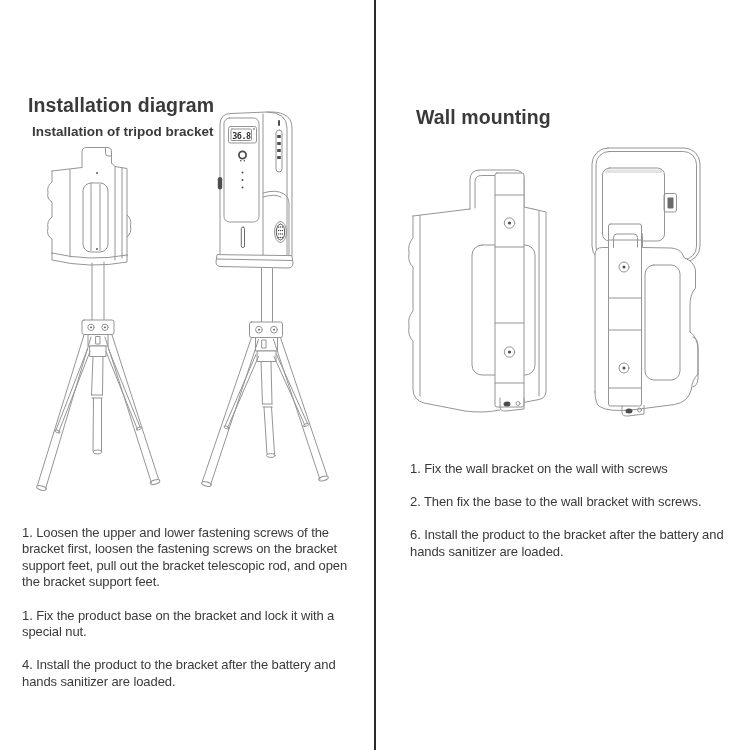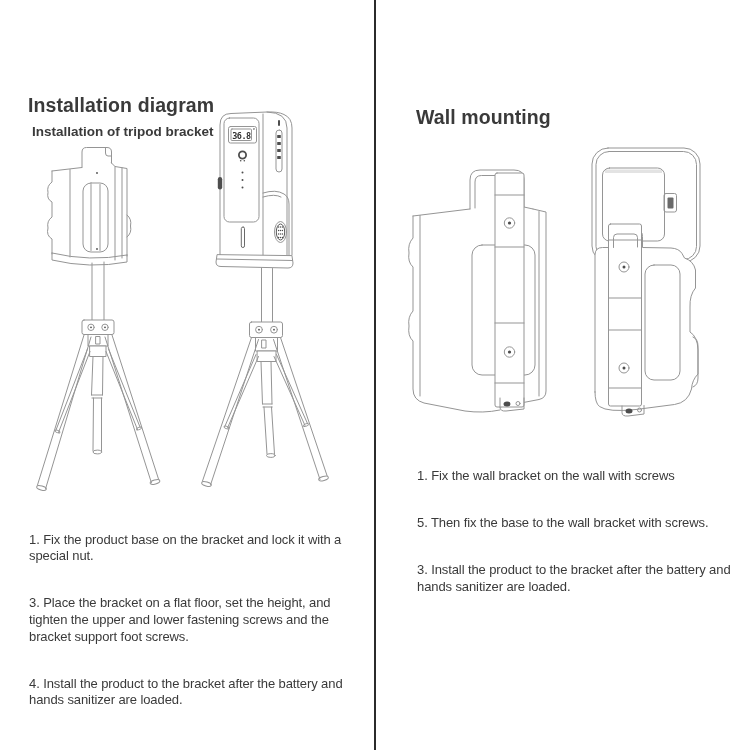--- a/index.html
+++ b/index.html
@@ -10,21 +10,21 @@
   body{
     width:750px;height:750px;position:relative;overflow:hidden;
     background:var(--background);
     font-family:"Liberation Sans","DejaVu Sans",sans-serif;
     color:var(--text);
   }
   .abs{position:absolute}
   .section-title{font-size:19.5px;font-weight:700;margin:8px;letter-spacing:.1px}
   .subtitle{font-size:13.5px;font-weight:600;margin:0}
   .instructions{font-size:13px;line-height:16.6px;letter-spacing:-.1px;white-space:pre-line}
-  .instructions p{margin:7px}
+  .instructions p{margin:0}
   .divider{top:0;bottom:0;width:2px;background:var(--divider)}
   
   .ln{fill:none;stroke:var(--line_art);stroke-width:1;stroke-linecap:round;stroke-linejoin:round}
   .lnw{fill:#fff;stroke:var(--line_art);stroke-width:1;stroke-linecap:round;stroke-linejoin:round}
   .dk{fill:var(--dark_accent);stroke:none}
   .seg{font-family:"DejaVu Sans Mono","Liberation Mono",monospace;font-weight:bold;font-size:8.5px;letter-spacing:-.5px;fill:#2e2e2e}
   .unit{font-family:"DejaVu Sans","Liberation Sans",sans-serif;font-size:5.5px;fill:#2e2e2e}
 </style>
 </head>
 <body>
@@ -183,25 +183,26 @@
         <line class="ln" x1="73" y1="246.5" x2="42" y2="318"></line>
         <line class="ln" x1="75.5" y1="248.5" x2="44.5" y2="320"></line>
         <ellipse class="ln" cx="43.5" cy="319.5" rx="2.6" ry="1.2" transform="rotate(22 43.5 319.5)"></ellipse>
         <line class="ln" x1="93.5" y1="246.5" x2="124.5" y2="315.5"></line>
         <line class="ln" x1="91" y1="248.5" x2="122" y2="317.5"></line>
         <ellipse class="ln" cx="123" cy="317" rx="2.6" ry="1.2" transform="rotate(-22 123 317)"></ellipse>
       </g>
     </svg>
 
     <div class="abs instructions" style="left:22px;top:508px;width:356px">
+      <p>1. Loosen the upper and lower fastening screws of the
+bracket first, loosen the fastening screws on the bracket
+support feet, pull out the bracket telescopic rod, and open
+the bracket support feet.</p>
       <p>1. Fix the product base on the bracket and lock it with a
 special nut.</p>
-      <p>3. Place the bracket on a flat floor, set the height, and
-tighten the upper and lower fastening screws and the
-bracket support foot screws.</p>
       <p>4. Install the product to the bracket after the battery and
 hands sanitizer are loaded.</p>
     </div>
   </section>
 
   <div class="abs divider" style="left:374px"></div>
 
   <section>
     <h1 class="abs section-title" style="left:408px;top:98px">Wall mounting</h1>
 
@@ -274,19 +275,19 @@
         <g>
           <path class="ln" d="M47,266 L47,272.5 Q47,276.5 53,276 L69,274 L69,265.5"></path>
           <ellipse class="dk" cx="54" cy="271" rx="3.5" ry="2.5"></ellipse>
           <circle class="ln" cx="64.5" cy="270" r="2"></circle>
         </g>
       </g>
     </svg>
 
     <div class="abs instructions" style="left:410px;top:444px;width:335px">
       <p>1. Fix the wall bracket on the wall with screws</p>
-      <p>5. Then fix the base to the wall bracket with screws.</p>
-      <p>3. Install the product to the bracket after the battery and
+      <p>2. Then fix the base to the wall bracket with screws.</p>
+      <p>6. Install the product to the bracket after the battery and
 hands sanitizer are loaded.</p>
     </div>
   </section>
 
 </div>
 
 </body></html>

